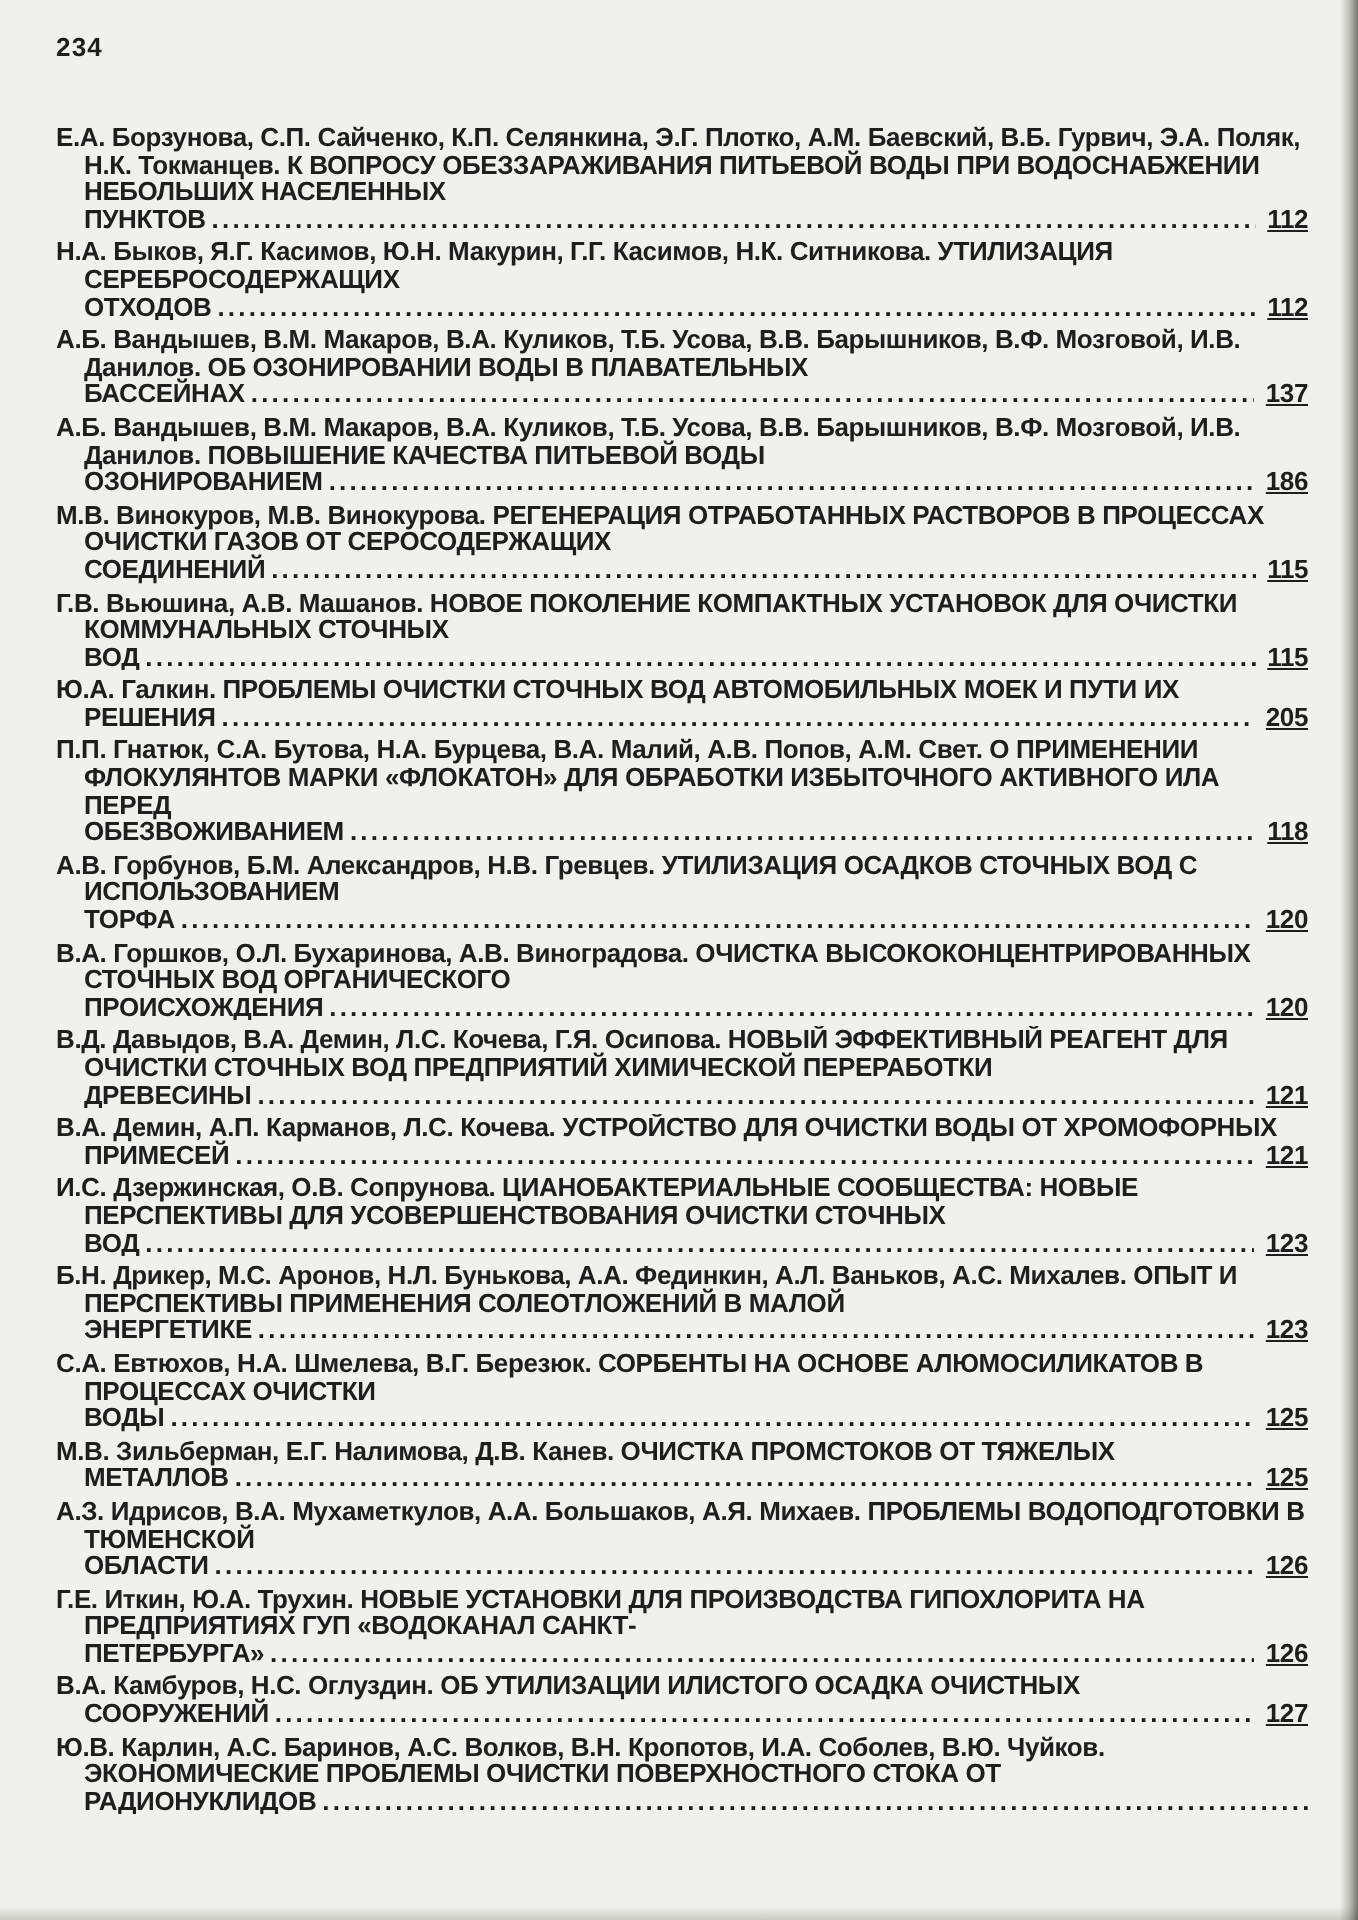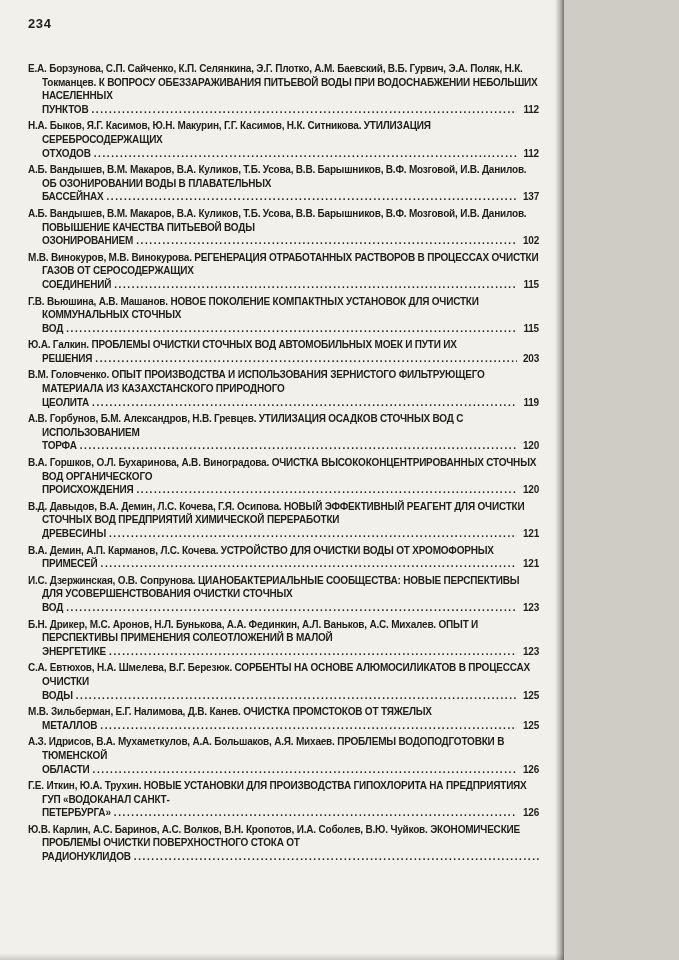--- a/index.html
+++ b/index.html
@@ -5,21 +5,21 @@
   * { box-sizing: border-box; }
   html, body { margin: 0; padding: 0; }
   body {
     width: 679px;
     height: 960px;
     background: #cfccc5;
     font-family: "Liberation Sans", sans-serif;
   }
   .page {
     position: relative;
-    width: 564px;
+    width: 679px;
     height: 960px;
     background: var(--paper, #f2f0ea);
     overflow: hidden;
     color: var(--ink, #1f1e1c);
     font-weight: 700;
     padding-left: 32px;
   }
   
   .page::after {
     content: "";
@@ -46,62 +46,64 @@
   }
   .toc {
     position: absolute;
     top: 62px;
     left: 28px;
     right: 25px;
   }
   .entry {
     position: relative;
     overflow: hidden;
-    font-size: 10px;
+    font-size: 13px;
     line-height: 13.6px;
     letter-spacing: -0.2px;
     margin-bottom: 3px;
     padding-left: 14px;
     text-indent: -14px;
     text-align: left;
   }
   .entry-text::after {
     content: "......................................................................................................................................................";
     letter-spacing: 1.6px;
     padding-left: 3px;
     white-space: nowrap;
   }
   .entry-page {
     position: absolute;
     right: 0;
     bottom: 0;
     text-indent: 0;
     background: var(--paper, #f2f0ea);
     padding-left: 6px;
+    text-decoration: underline;
   }
 </style>
 </head>
 <body>
 
 <div class="page">
   <div class="page-number">234</div>
   <div class="toc" id="toc">
       <div class="entry"><span class="entry-text">Е.А. Борзунова, С.П. Сайченко, К.П. Селянкина, Э.Г. Плотко, А.М. Баевский, В.Б. Гурвич, Э.А. Поляк, Н.К. Токманцев. К ВОПРОСУ ОБЕЗЗАРАЖИВАНИЯ ПИТЬЕВОЙ ВОДЫ ПРИ ВОДОСНАБЖЕНИИ НЕБОЛЬШИХ НАСЕЛЕННЫХ ПУНКТОВ</span><span class="entry-page">112</span></div>
       <div class="entry"><span class="entry-text">Н.А. Быков, Я.Г. Касимов, Ю.Н. Макурин, Г.Г. Касимов, Н.К. Ситникова. УТИЛИЗАЦИЯ СЕРЕБРОСОДЕРЖАЩИХ ОТХОДОВ</span><span class="entry-page">112</span></div>
       <div class="entry"><span class="entry-text">А.Б. Вандышев, В.М. Макаров, В.А. Куликов, Т.Б. Усова, В.В. Барышников, В.Ф. Мозговой, И.В. Данилов. ОБ ОЗОНИРОВАНИИ ВОДЫ В ПЛАВАТЕЛЬНЫХ БАССЕЙНАХ</span><span class="entry-page">137</span></div>
-      <div class="entry"><span class="entry-text">А.Б. Вандышев, В.М. Макаров, В.А. Куликов, Т.Б. Усова, В.В. Барышников, В.Ф. Мозговой, И.В. Данилов. ПОВЫШЕНИЕ КАЧЕСТВА ПИТЬЕВОЙ ВОДЫ ОЗОНИРОВАНИЕМ</span><span class="entry-page">102</span></div>
+      <div class="entry"><span class="entry-text">А.Б. Вандышев, В.М. Макаров, В.А. Куликов, Т.Б. Усова, В.В. Барышников, В.Ф. Мозговой, И.В. Данилов. ПОВЫШЕНИЕ КАЧЕСТВА ПИТЬЕВОЙ ВОДЫ ОЗОНИРОВАНИЕМ</span><span class="entry-page">186</span></div>
       <div class="entry"><span class="entry-text">М.В. Винокуров, М.В. Винокурова. РЕГЕНЕРАЦИЯ ОТРАБОТАННЫХ РАСТВОРОВ В ПРОЦЕССАХ ОЧИСТКИ ГАЗОВ ОТ СЕРОСОДЕРЖАЩИХ СОЕДИНЕНИЙ</span><span class="entry-page">115</span></div>
       <div class="entry"><span class="entry-text">Г.В. Вьюшина, А.В. Машанов. НОВОЕ ПОКОЛЕНИЕ КОМПАКТНЫХ УСТАНОВОК ДЛЯ ОЧИСТКИ КОММУНАЛЬНЫХ СТОЧНЫХ ВОД</span><span class="entry-page">115</span></div>
-      <div class="entry"><span class="entry-text">Ю.А. Галкин. ПРОБЛЕМЫ ОЧИСТКИ СТОЧНЫХ ВОД АВТОМОБИЛЬНЫХ МОЕК И ПУТИ ИХ РЕШЕНИЯ</span><span class="entry-page">203</span></div>
-      <div class="entry"><span class="entry-text">В.М. Головченко. ОПЫТ ПРОИЗВОДСТВА И ИСПОЛЬЗОВАНИЯ ЗЕРНИСТОГО ФИЛЬТРУЮЩЕГО МАТЕРИАЛА ИЗ КАЗАХСТАНСКОГО ПРИРОДНОГО ЦЕОЛИТА</span><span class="entry-page">119</span></div>
+      <div class="entry"><span class="entry-text">Ю.А. Галкин. ПРОБЛЕМЫ ОЧИСТКИ СТОЧНЫХ ВОД АВТОМОБИЛЬНЫХ МОЕК И ПУТИ ИХ РЕШЕНИЯ</span><span class="entry-page">205</span></div>
+      <div class="entry"><span class="entry-text">П.П. Гнатюк, С.А. Бутова, Н.А. Бурцева, В.А. Малий, А.В. Попов, А.М. Свет. О ПРИМЕНЕНИИ ФЛОКУЛЯНТОВ МАРКИ «ФЛОКАТОН» ДЛЯ ОБРАБОТКИ ИЗБЫТОЧНОГО АКТИВНОГО ИЛА ПЕРЕД ОБЕЗВОЖИВАНИЕМ</span><span class="entry-page">118</span></div>
       <div class="entry"><span class="entry-text">А.В. Горбунов, Б.М. Александров, Н.В. Гревцев. УТИЛИЗАЦИЯ ОСАДКОВ СТОЧНЫХ ВОД С ИСПОЛЬЗОВАНИЕМ ТОРФА</span><span class="entry-page">120</span></div>
       <div class="entry"><span class="entry-text">В.А. Горшков, О.Л. Бухаринова, А.В. Виноградова. ОЧИСТКА ВЫСОКОКОНЦЕНТРИРОВАННЫХ СТОЧНЫХ ВОД ОРГАНИЧЕСКОГО ПРОИСХОЖДЕНИЯ</span><span class="entry-page">120</span></div>
       <div class="entry"><span class="entry-text">В.Д. Давыдов, В.А. Демин, Л.С. Кочева, Г.Я. Осипова. НОВЫЙ ЭФФЕКТИВНЫЙ РЕАГЕНТ ДЛЯ ОЧИСТКИ СТОЧНЫХ ВОД ПРЕДПРИЯТИЙ ХИМИЧЕСКОЙ ПЕРЕРАБОТКИ ДРЕВЕСИНЫ</span><span class="entry-page">121</span></div>
       <div class="entry"><span class="entry-text">В.А. Демин, А.П. Карманов, Л.С. Кочева. УСТРОЙСТВО ДЛЯ ОЧИСТКИ ВОДЫ ОТ ХРОМОФОРНЫХ ПРИМЕСЕЙ</span><span class="entry-page">121</span></div>
       <div class="entry"><span class="entry-text">И.С. Дзержинская, О.В. Сопрунова. ЦИАНОБАКТЕРИАЛЬНЫЕ СООБЩЕСТВА: НОВЫЕ ПЕРСПЕКТИВЫ ДЛЯ УСОВЕРШЕНСТВОВАНИЯ ОЧИСТКИ СТОЧНЫХ ВОД</span><span class="entry-page">123</span></div>
       <div class="entry"><span class="entry-text">Б.Н. Дрикер, М.С. Аронов, Н.Л. Бунькова, А.А. Фединкин, А.Л. Ваньков, А.С. Михалев. ОПЫТ И ПЕРСПЕКТИВЫ ПРИМЕНЕНИЯ СОЛЕОТЛОЖЕНИЙ В МАЛОЙ ЭНЕРГЕТИКЕ</span><span class="entry-page">123</span></div>
       <div class="entry"><span class="entry-text">С.А. Евтюхов, Н.А. Шмелева, В.Г. Березюк. СОРБЕНТЫ НА ОСНОВЕ АЛЮМОСИЛИКАТОВ В ПРОЦЕССАХ ОЧИСТКИ ВОДЫ</span><span class="entry-page">125</span></div>
       <div class="entry"><span class="entry-text">М.В. Зильберман, Е.Г. Налимова, Д.В. Канев. ОЧИСТКА ПРОМСТОКОВ ОТ ТЯЖЕЛЫХ МЕТАЛЛОВ</span><span class="entry-page">125</span></div>
       <div class="entry"><span class="entry-text">А.З. Идрисов, В.А. Мухаметкулов, А.А. Большаков, А.Я. Михаев. ПРОБЛЕМЫ ВОДОПОДГОТОВКИ В ТЮМЕНСКОЙ ОБЛАСТИ</span><span class="entry-page">126</span></div>
       <div class="entry"><span class="entry-text">Г.Е. Иткин, Ю.А. Трухин. НОВЫЕ УСТАНОВКИ ДЛЯ ПРОИЗВОДСТВА ГИПОХЛОРИТА НА ПРЕДПРИЯТИЯХ ГУП «ВОДОКАНАЛ САНКТ-ПЕТЕРБУРГА»</span><span class="entry-page">126</span></div>
+      <div class="entry"><span class="entry-text">В.А. Камбуров, Н.С. Оглуздин. ОБ УТИЛИЗАЦИИ ИЛИСТОГО ОСАДКА ОЧИСТНЫХ СООРУЖЕНИЙ</span><span class="entry-page">127</span></div>
       <div class="entry"><span class="entry-text">Ю.В. Карлин, А.С. Баринов, А.С. Волков, В.Н. Кропотов, И.А. Соболев, В.Ю. Чуйков. ЭКОНОМИЧЕСКИЕ ПРОБЛЕМЫ ОЧИСТКИ ПОВЕРХНОСТНОГО СТОКА ОТ РАДИОНУКЛИДОВ</span></div>
     </div>
 </div>
 
 </body></html>

